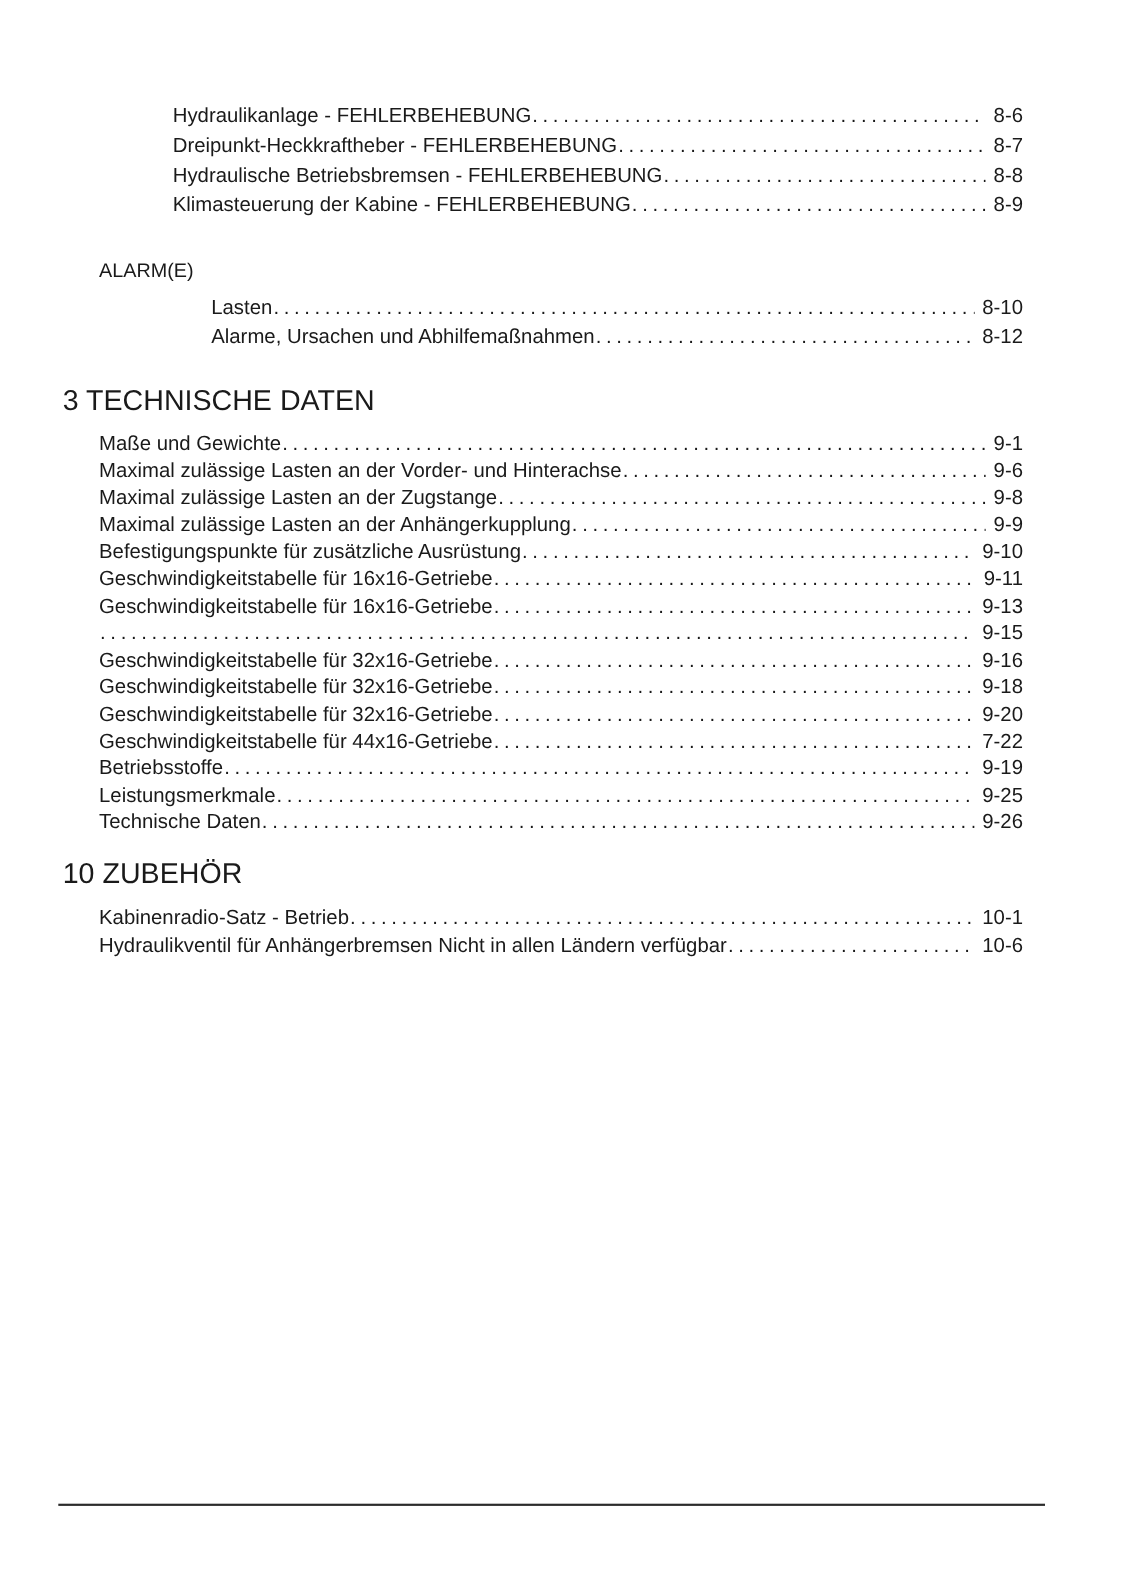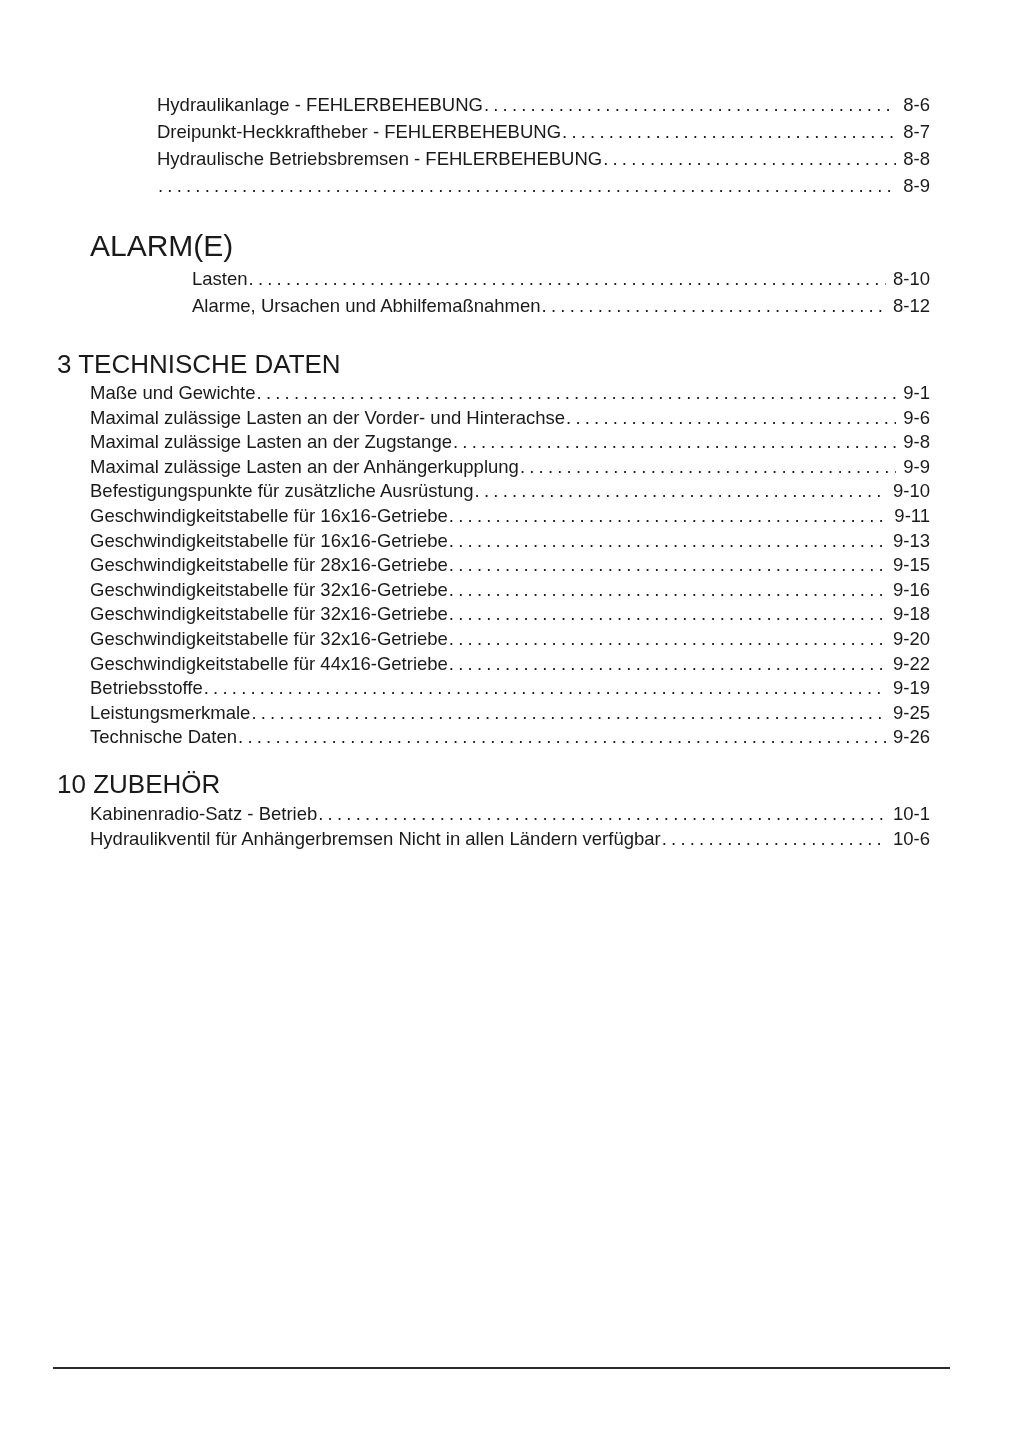--- a/index.html
+++ b/index.html
@@ -38,34 +38,34 @@
   }
   .toc-leader::after {
     content: "..............................................................................................................................";
     letter-spacing: 4.2px;
   }
   .toc-page { flex: 0 0 auto; }
 
   
   .group-block8 { margin-top: 91px; margin-left: 100px; }   
   .heading-sub {
-    font-size: 30px;
+    font-size: 18px;
     line-height: 34px;
     font-weight: 400;
     margin: 30px 0 0 33px;                                  
   }
   .group-alarm { margin-top: 2px; margin-left: 135px; }     
   .heading-chapter {
     font-size: 26px;
     line-height: 34px;
     font-weight: 400;
     margin: 28px 0 0 0;                                     
   }
   .heading-zub { margin-top: 17px; }
-  .group-chapter { margin-top: 0; margin-left: 33px; }    
+  .group-chapter { margin-top: 10px; margin-left: 33px; }    
   .group-chapter .toc-row { line-height: 24.6px; }
   .group-zub .toc-row { line-height: 25.5px; }
 
   .footer-rule {
     position: absolute;
     left: 53px;
     top: 1367px;
     width: 897px;
     height: 2px;
     background: #2b2b2b;
@@ -87,20 +87,21 @@
         <span class="toc-title">Dreipunkt-Heckkraftheber - FEHLERBEHEBUNG</span>
           <span class="toc-leader"></span>
           <span class="toc-page">8-7</span>
       </div>
       <div class="toc-row">
         <span class="toc-title">Hydraulische Betriebsbremsen - FEHLERBEHEBUNG</span>
           <span class="toc-leader"></span>
           <span class="toc-page">8-8</span>
       </div>
       <div class="toc-row">
+        <span class="toc-title">Klimasteuerung der Kabine - FEHLERBEHEBUNG</span>
           <span class="toc-leader"></span>
           <span class="toc-page">8-9</span>
       </div>
     </div>
 
     <div class="heading-sub">ALARM(E)</div>
     <div class="group-alarm">
       <div class="toc-row">
         <span class="toc-title">Lasten</span>
           <span class="toc-leader"></span>
@@ -144,21 +145,20 @@
         <span class="toc-title">Geschwindigkeitstabelle für 16x16-Getriebe</span>
           <span class="toc-leader"></span>
           <span class="toc-page">9-11</span>
       </div>
       <div class="toc-row">
         <span class="toc-title">Geschwindigkeitstabelle für 16x16-Getriebe</span>
           <span class="toc-leader"></span>
           <span class="toc-page">9-13</span>
       </div>
       <div class="toc-row">
-        <span class="toc-title">Geschwindigkeitstabelle für 28x16-Getriebe</span>
           <span class="toc-leader"></span>
           <span class="toc-page">9-15</span>
       </div>
       <div class="toc-row">
         <span class="toc-title">Geschwindigkeitstabelle für 32x16-Getriebe</span>
           <span class="toc-leader"></span>
           <span class="toc-page">9-16</span>
       </div>
       <div class="toc-row">
         <span class="toc-title">Geschwindigkeitstabelle für 32x16-Getriebe</span>
@@ -166,21 +166,21 @@
           <span class="toc-page">9-18</span>
       </div>
       <div class="toc-row">
         <span class="toc-title">Geschwindigkeitstabelle für 32x16-Getriebe</span>
           <span class="toc-leader"></span>
           <span class="toc-page">9-20</span>
       </div>
       <div class="toc-row">
         <span class="toc-title">Geschwindigkeitstabelle für 44x16-Getriebe</span>
           <span class="toc-leader"></span>
-          <span class="toc-page">9-22</span>
+          <span class="toc-page">7-22</span>
       </div>
       <div class="toc-row">
         <span class="toc-title">Betriebsstoffe</span>
           <span class="toc-leader"></span>
           <span class="toc-page">9-19</span>
       </div>
       <div class="toc-row">
         <span class="toc-title">Leistungsmerkmale</span>
           <span class="toc-leader"></span>
           <span class="toc-page">9-25</span>

